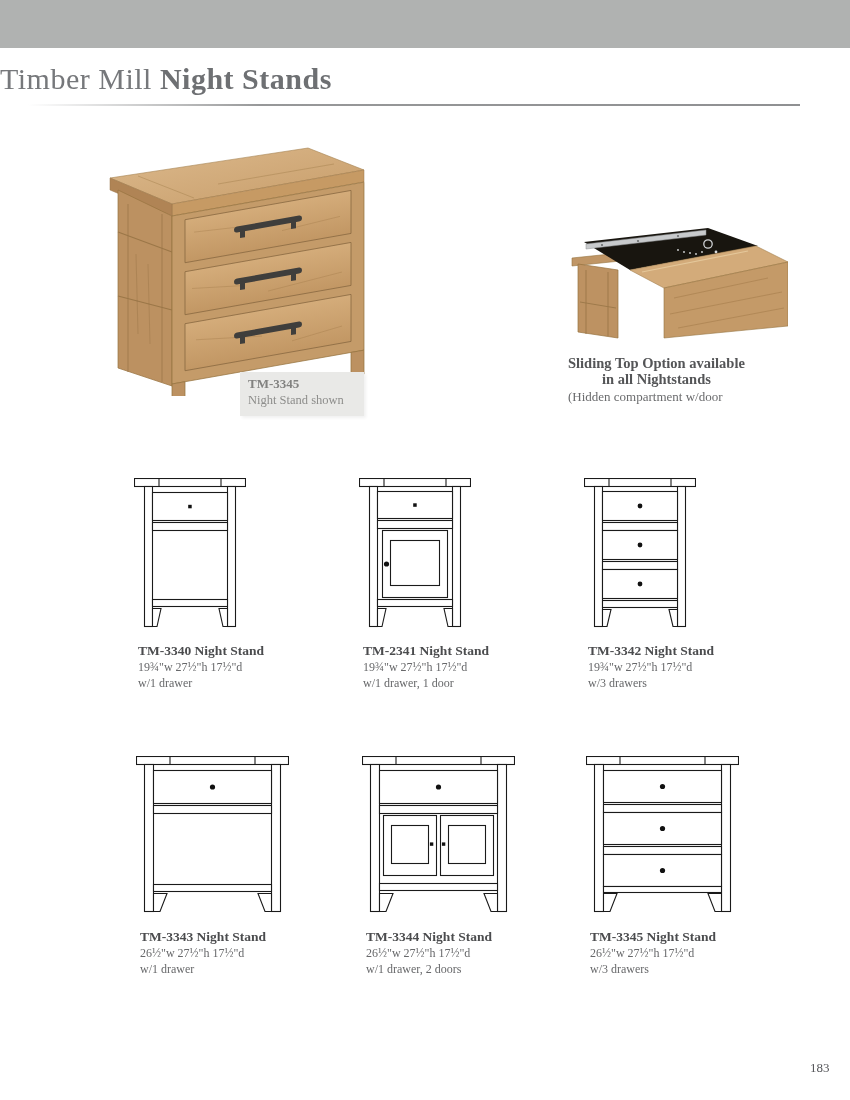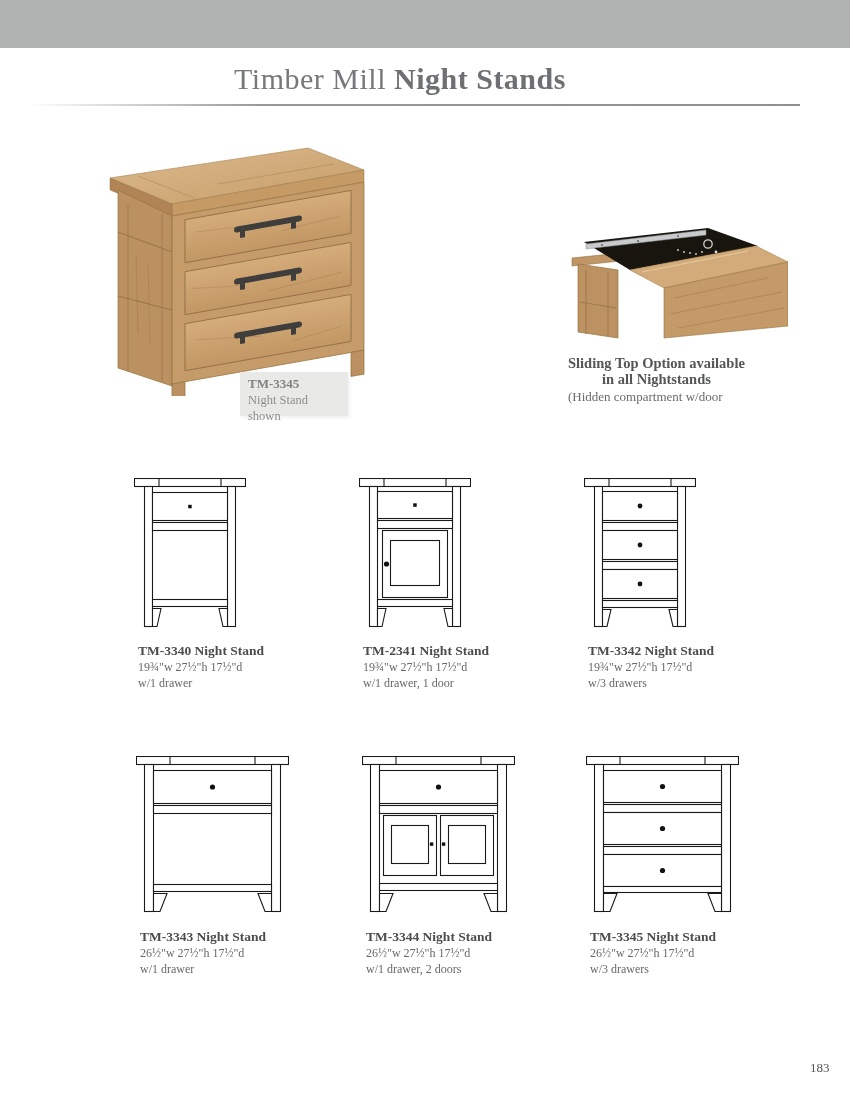--- a/index.html
+++ b/index.html
@@ -1,25 +1,25 @@
 <!DOCTYPE html>
 <html><head>
 <meta charset="utf-8">
 <style>
   html,body{margin:0;padding:0;background:#ffffff;}
   .page{position:relative;width:850px;height:1100px;background:#ffffff;overflow:hidden;
         font-family:"Liberation Serif","DejaVu Serif",serif;color:#5d5e60;}
   .top-band{position:absolute;left:0;top:0;width:850px;height:48px;background:#b0b2b1;}
-  .title{position:absolute;left:0;top:62px;width:800px;margin:0;text-align:center;
+  .title{position:absolute;left:0;top:62px;width:800px;margin:0;text-align:left;
          font-size:30px;font-weight:400;color:#76787b;letter-spacing:.5px;}
   .title .t-bold{font-weight:700;color:#6e7073;}
   .title-rule{position:absolute;left:28px;top:104px;width:772px;height:2px;
               background:linear-gradient(to right,rgba(160,160,160,0),#979899 30%,#8f9092);}
   .photo{position:absolute;}
-  .caption{position:absolute;left:240px;top:372px;width:108px;height:44px;box-sizing:border-box;
+  .caption{position:absolute;left:240px;top:372px;width:124px;height:44px;box-sizing:border-box;
            background:#e9e9e7;padding:4px 8px;line-height:16px;
            box-shadow:2px 2px 3px rgba(0,0,0,0.06);}
   .cap-model{font-weight:700;font-size:13px;color:#828280;}
   .cap-line{font-size:12.5px;color:#8d8d8b;}
   .slide-text{position:absolute;left:568px;top:355px;line-height:16px;}
   .slide-h{font-weight:700;font-size:14.5px;color:#545557;text-align:center;}
   .slide-note{font-size:13px;color:#6a6b6d;margin-top:2px;}
   .cell{position:absolute;width:220px;}
   .cell svg{display:block;}
   .plabel{margin-top:15px;padding-left:4px;}

